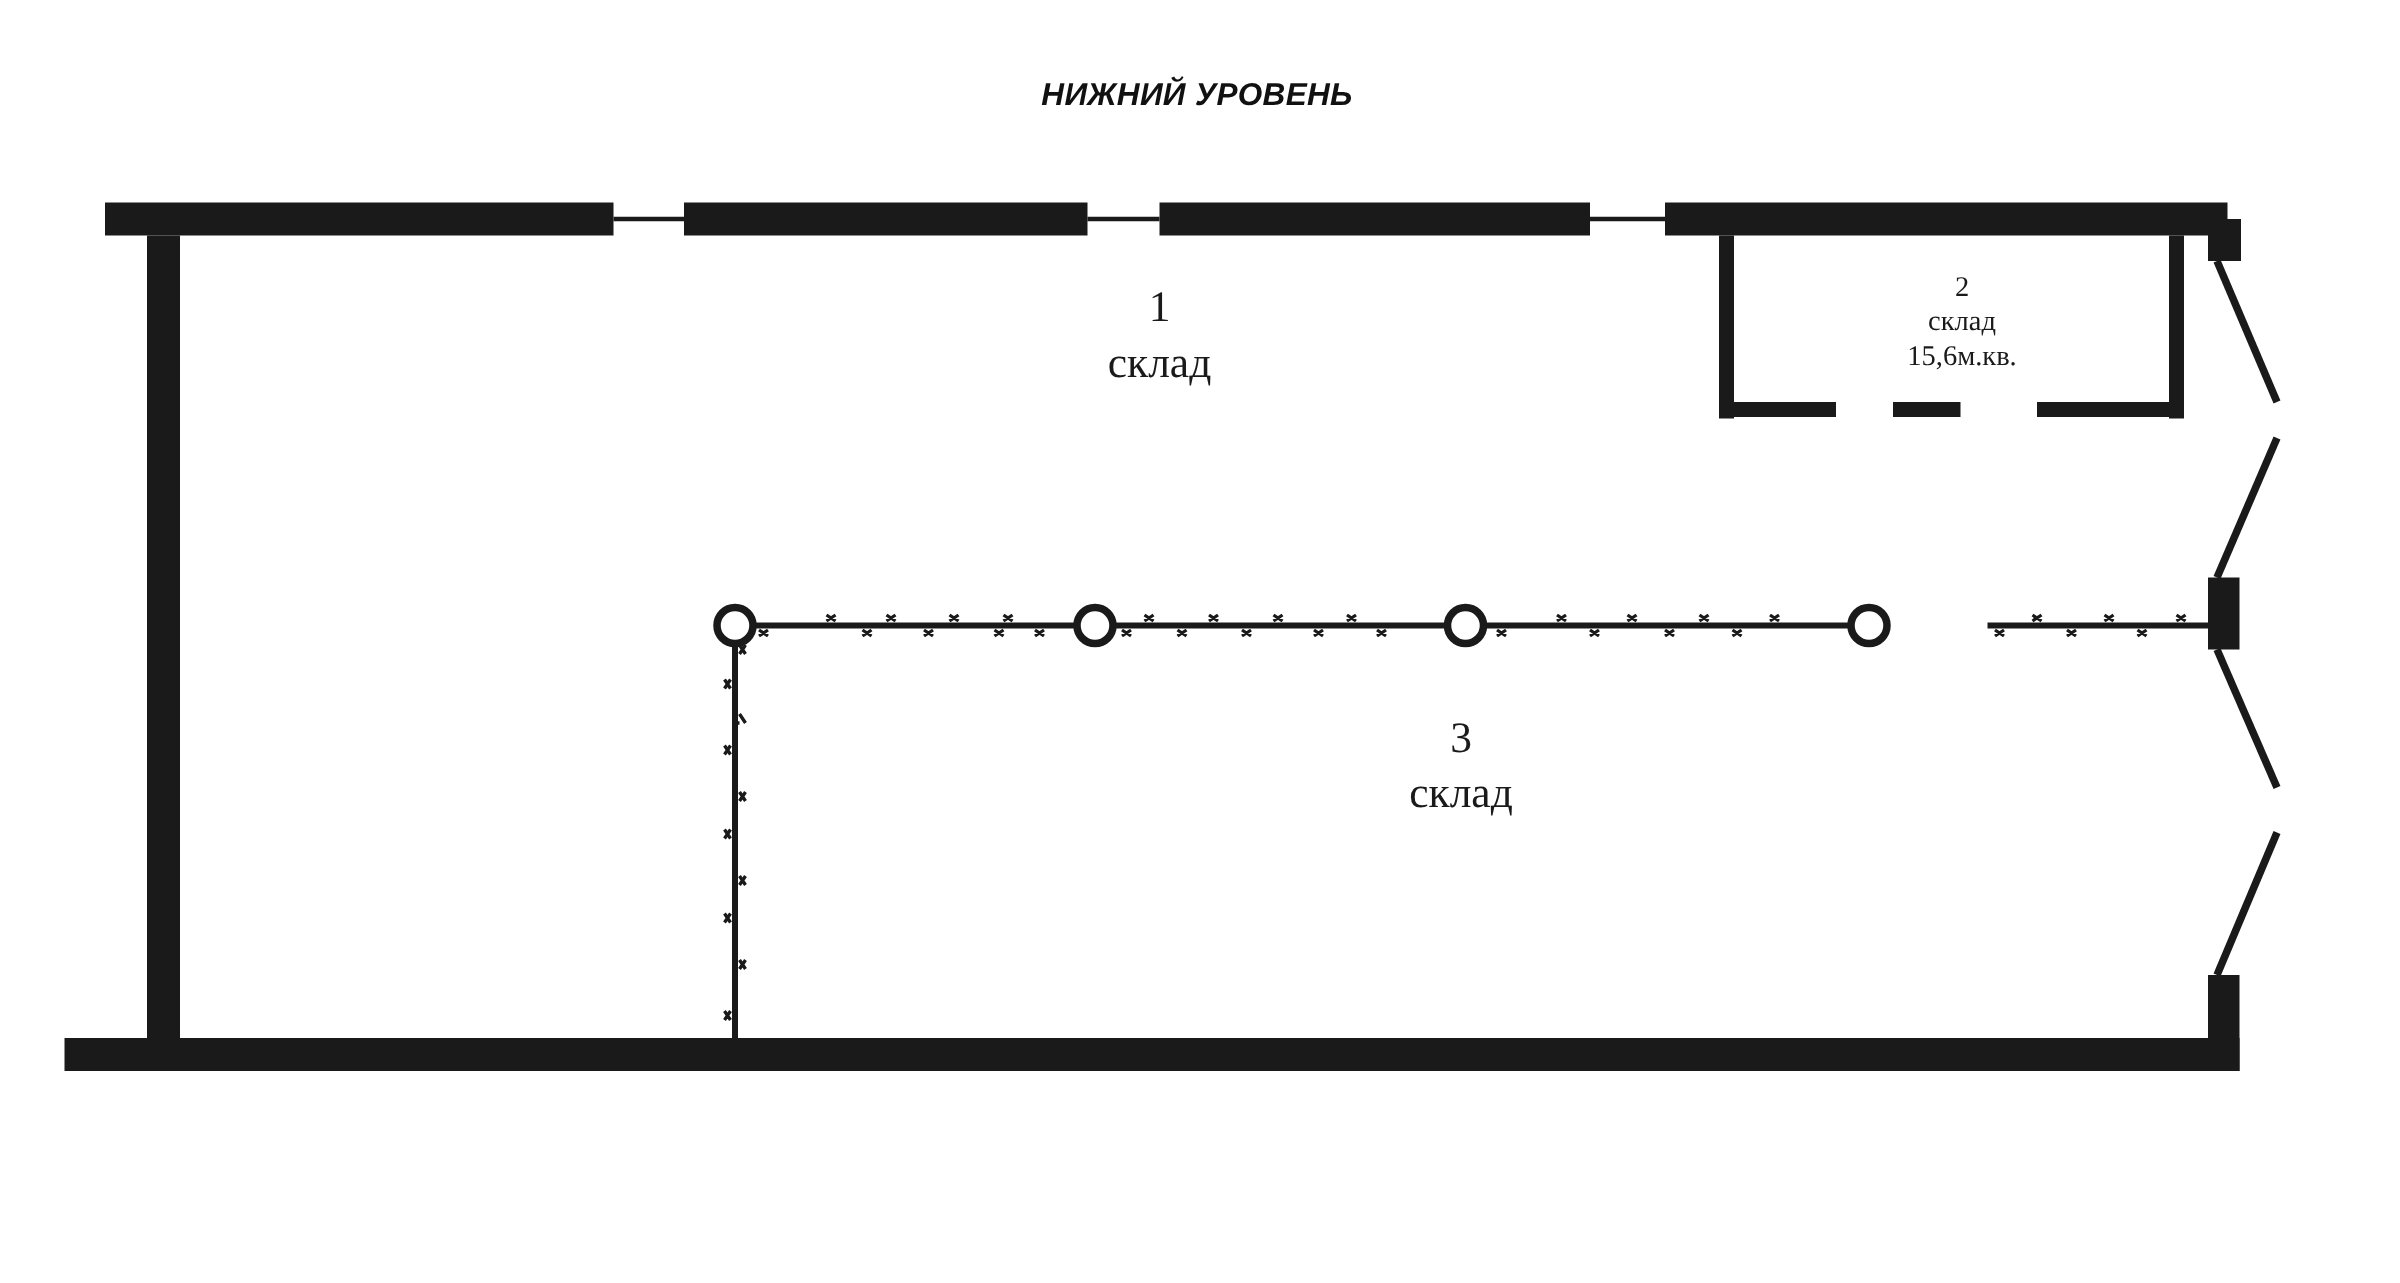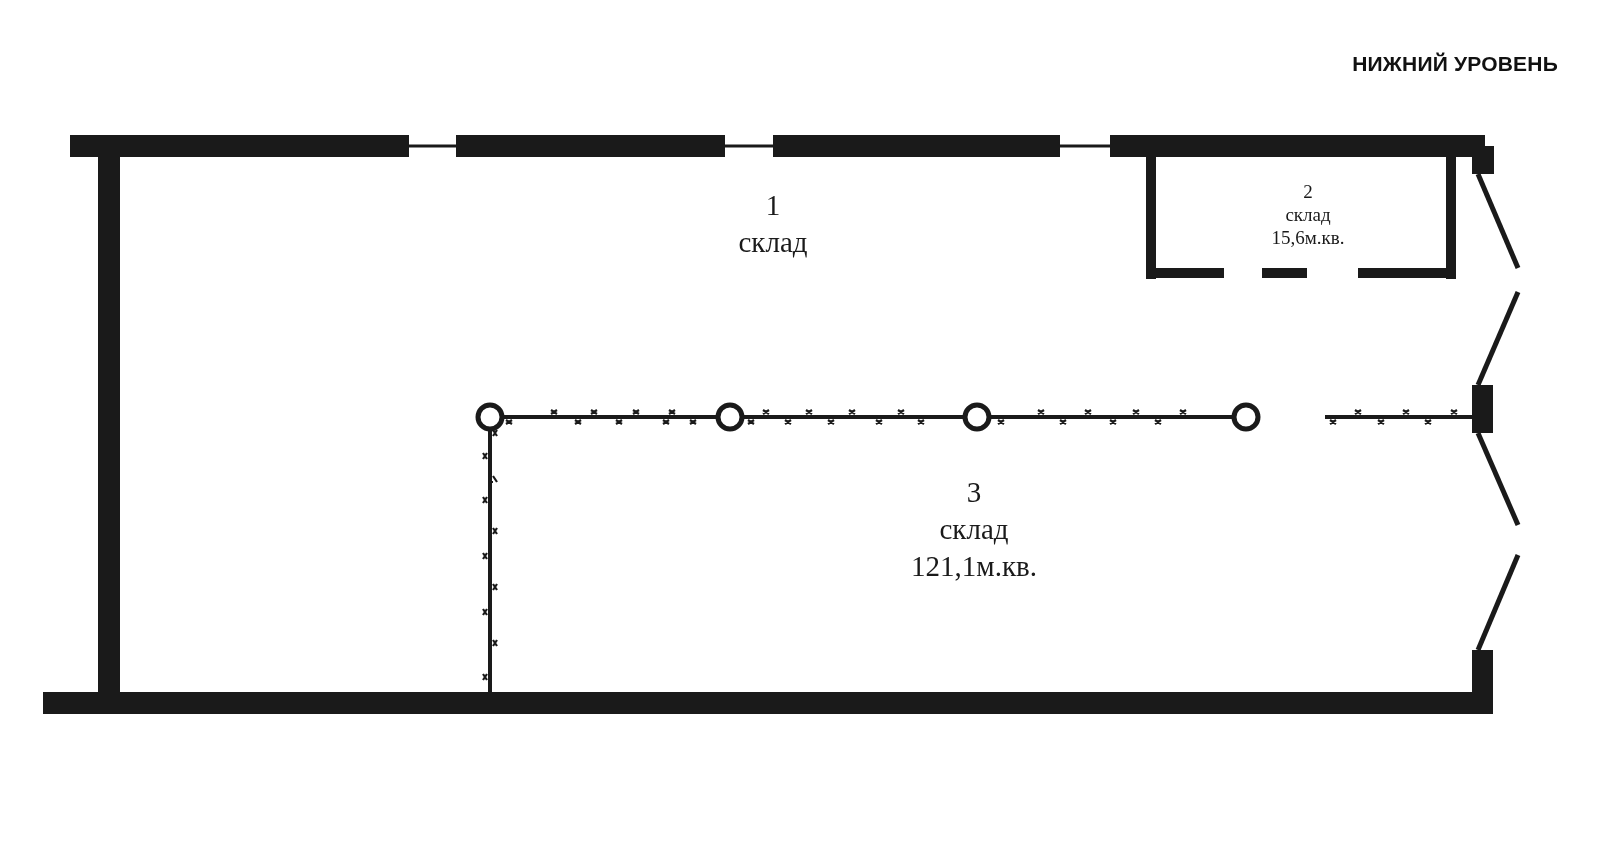--- a/index.html
+++ b/index.html
@@ -3,21 +3,21 @@
   <meta charset="utf-8">
   <style>
     html, body { margin: 0; padding: 0; background: #ffffff; }
     body { width: 1600px; height: 855px; position: relative; overflow: hidden; }
     .plan-title {
       position: absolute; left: 0; width: 1600px; top: 52px;
       text-align: center; font-family: "Liberation Sans", sans-serif;
       font-weight: bold; font-size: 21px; color: #111; letter-spacing: 0.2px;
       padding-left: 0;
     }
-    .plan-title span { position: relative; left: -2px; display: inline-block; width: 1520px; text-align: right; }
+    .plan-title span { position: relative; left: -2px; display: inline-block; width: 1520px; text-align: center; font-style: italic; }
     svg.plan { position: absolute; left: 0; top: 0; }
     .room-label {
       position: absolute; font-family: "Liberation Serif", serif; color: #1a1a1a;
       text-align: center; line-height: 1.28;
     }
     .room-label.big { font-size: 29px; }
     .room-label.small { font-size: 19px; line-height: 1.22; }
     .room-label div { white-space: nowrap; }
   </style>
 </head>
@@ -133,14 +133,13 @@
 
 <div class="room-label small" style="left:1228px; top:180px; width:160px;">
   <div>2</div>
   <div>склад</div>
   <div>15,6м.кв.</div>
 </div>
 
 <div class="room-label big" style="left:874px; top:474px; width:200px;">
   <div>3</div>
   <div>склад</div>
-  <div>121,1м.кв.</div>
 </div>
 
 </body></html>

